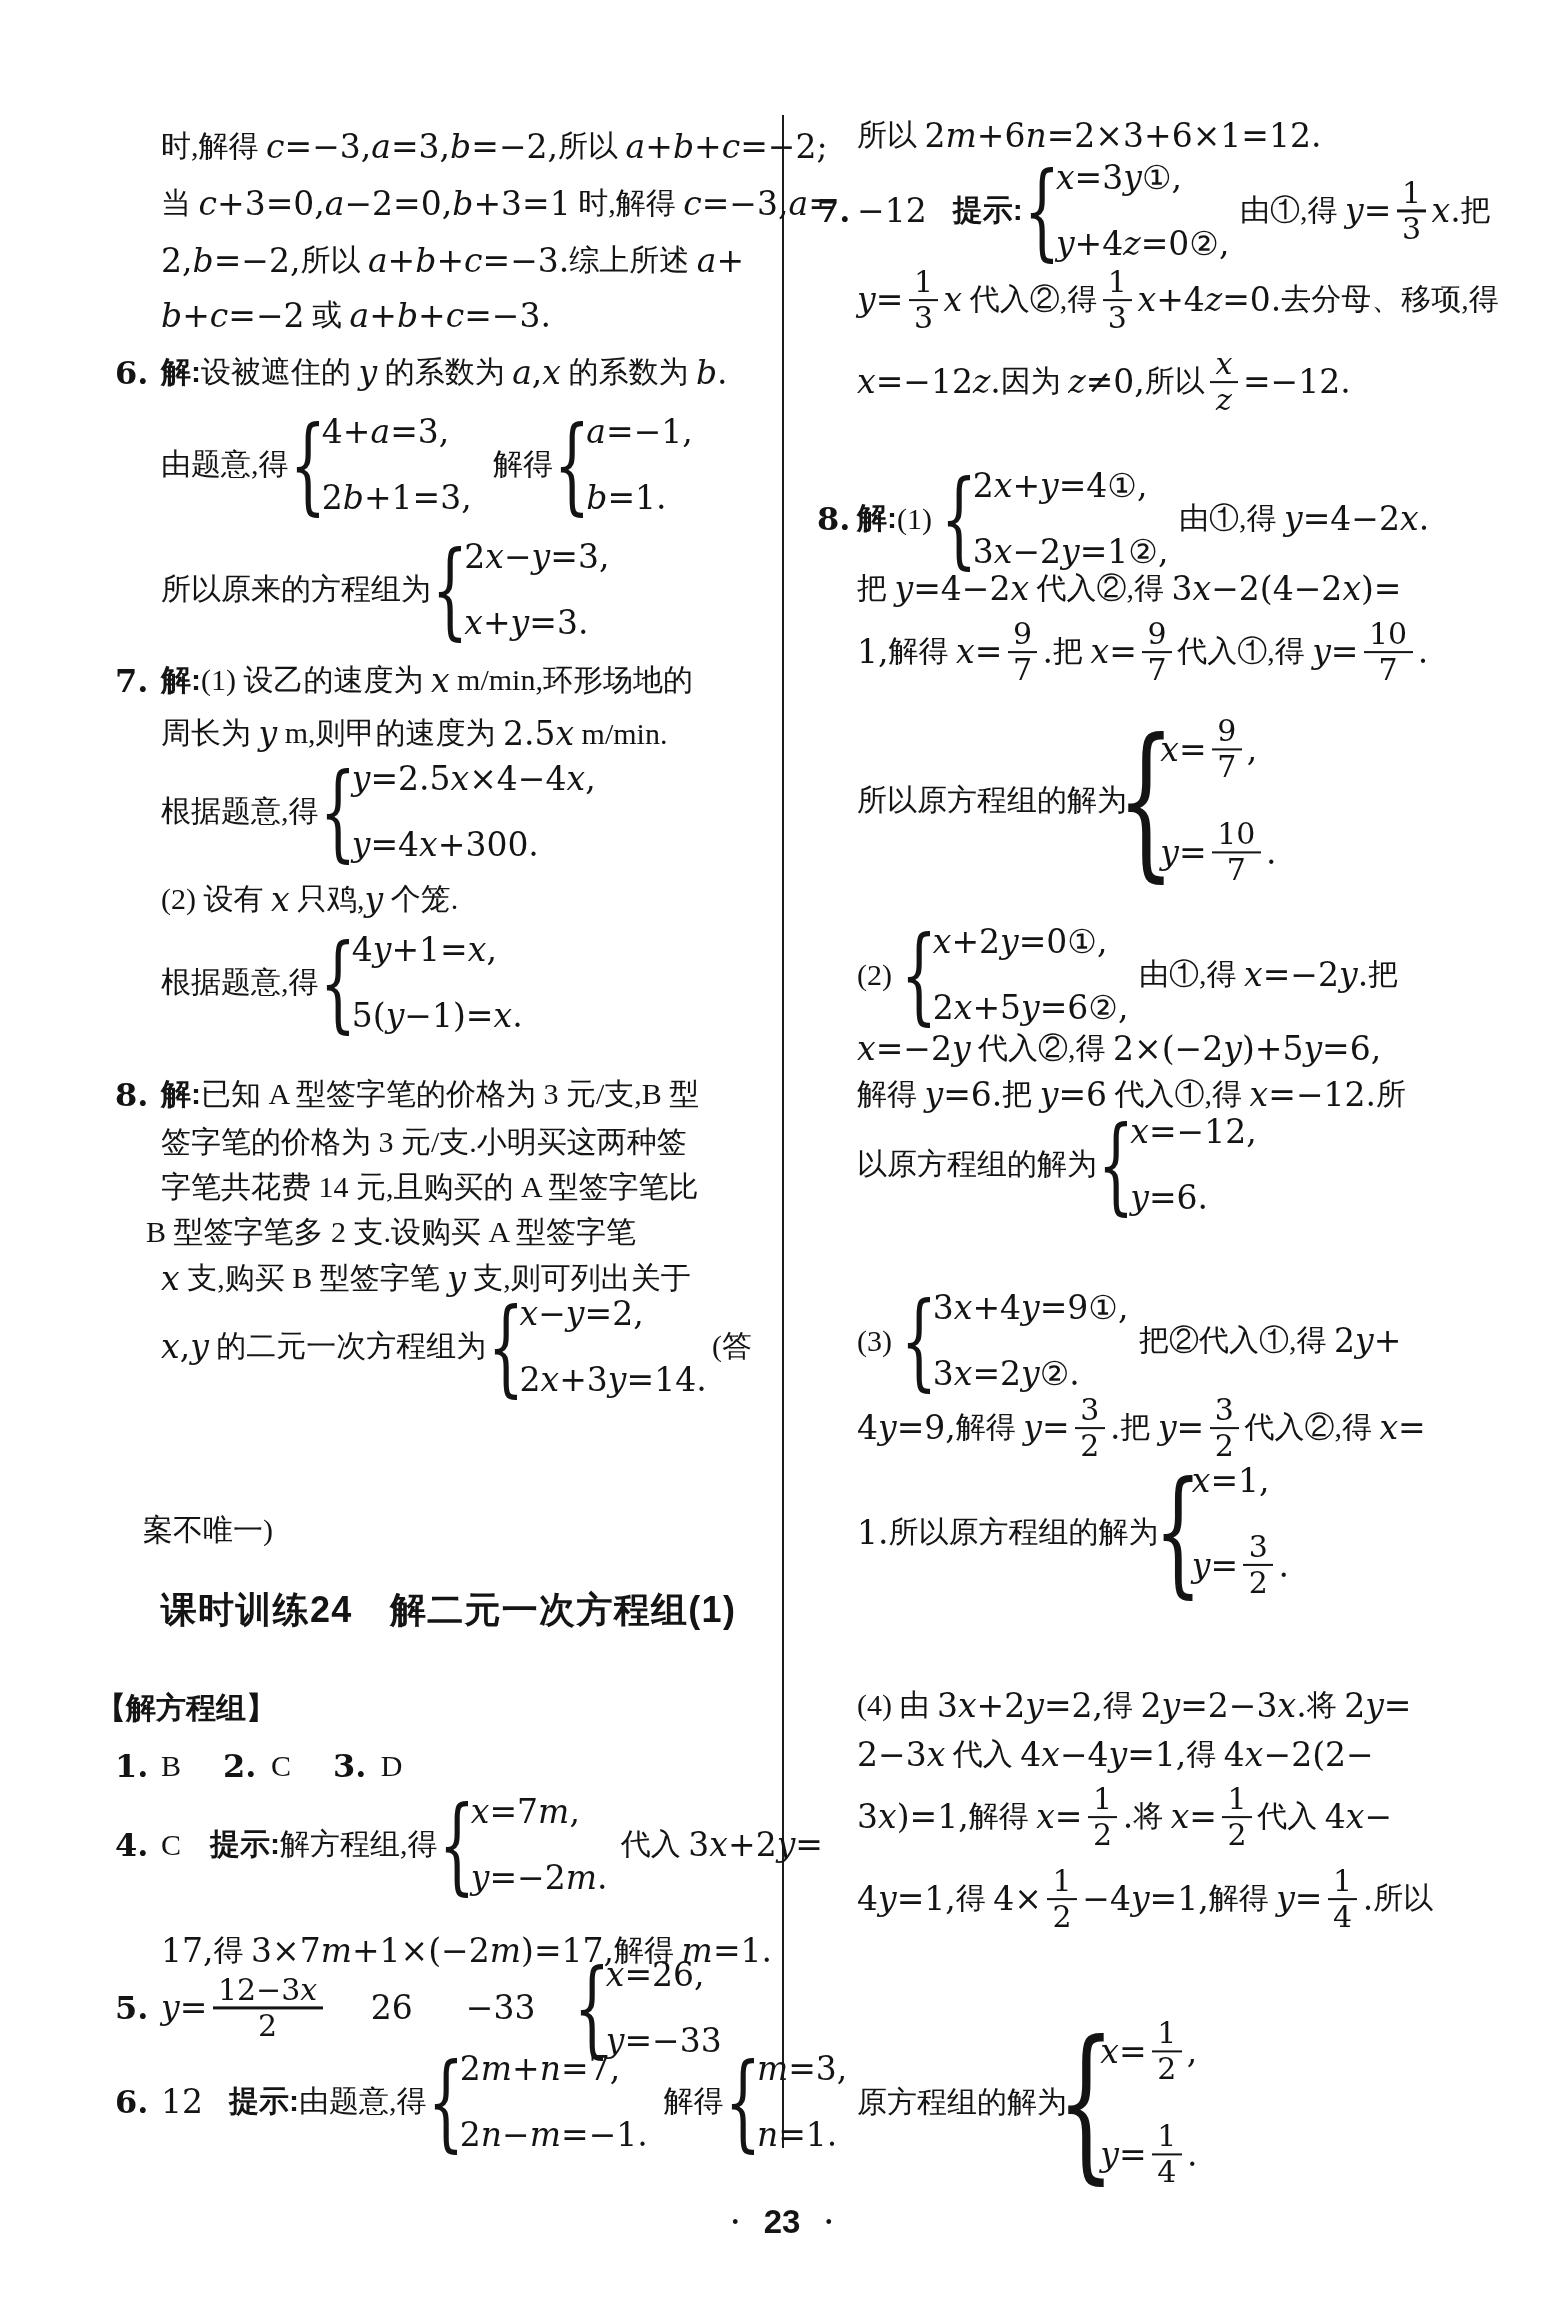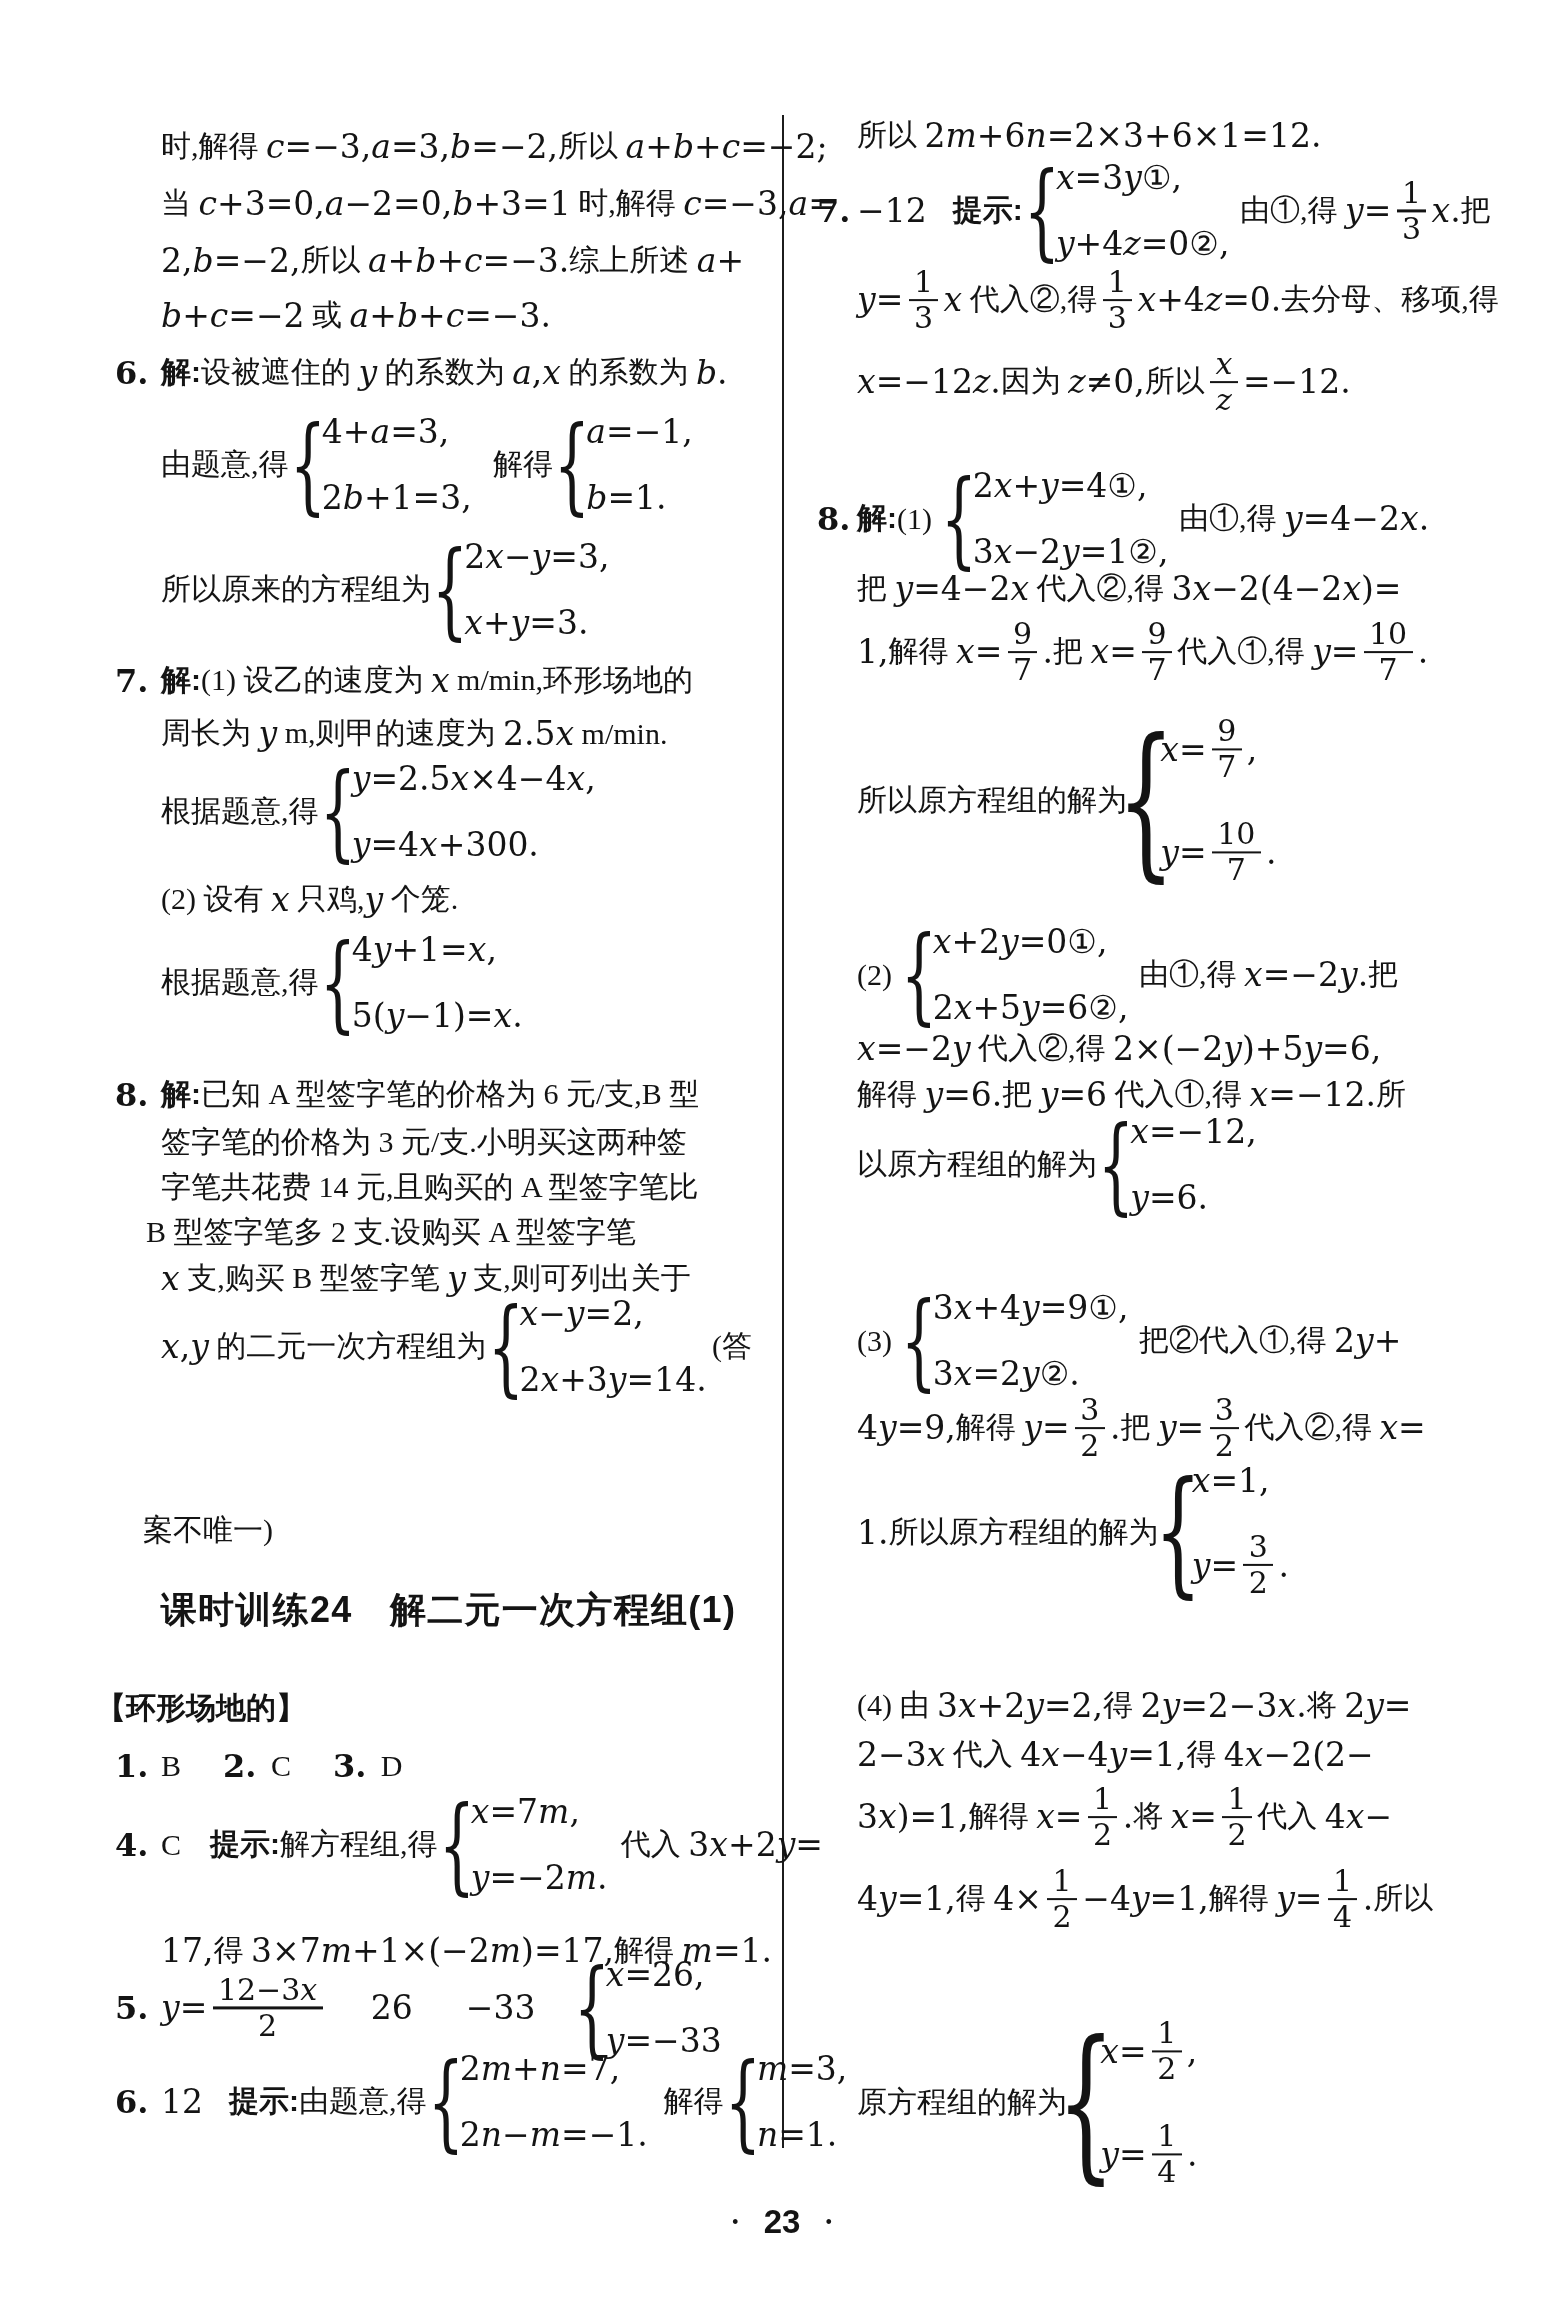--- a/index.html
+++ b/index.html
@@ -47,29 +47,29 @@
     <div class="line" style="top: 260px; left: 161px;"><span class="m"><span class="mr">2,</span><span class="mi">b</span><span class="mr">=−2,</span></span><span class="t">所以 </span><span class="m"><span class="mi">a</span><span class="mr">+</span><span class="mi">b</span><span class="mr">+</span><span class="mi">c</span><span class="mr">=−3.</span></span><span class="t">综上所述 </span><span class="m"><span class="mi">a</span><span class="mr">+</span></span></div>
     <div class="line" style="top: 315px; left: 161px;"><span class="m"><span class="mi">b</span><span class="mr">+</span><span class="mi">c</span><span class="mr">=−2</span></span><span class="t"> 或 </span><span class="m"><span class="mi">a</span><span class="mr">+</span><span class="mi">b</span><span class="mr">+</span><span class="mi">c</span><span class="mr">=−3.</span></span></div>
     <div class="line" style="top: 372px; left: 161px;"><span class="num" style="left: -46px;">6.</span><span class="b">解:</span><span class="t">设被遮住的 </span><span class="m"><span class="mi">y</span></span><span class="t"> 的系数为 </span><span class="m"><span class="mi">a</span><span class="mr">,</span><span class="mi">x</span></span><span class="t"> 的系数为 </span><span class="m"><span class="mi">b</span><span class="mr">.</span></span></div>
     <div class="line" style="top: 465px; left: 161px;"><span class="t">由题意,得</span><span class="cases"><span class="brace" style="font-size: 104px;">{</span><span class="rows"><span class="row"><span class="m"><span class="mr">4+</span><span class="mi">a</span><span class="mr">=3,</span></span></span><span class="row"><span class="m"><span class="mr">2</span><span class="mi">b</span><span class="mr">+1=3,</span></span></span></span></span><span class="sp" style="width: 16px;"></span><span class="t">解得</span><span class="cases"><span class="brace" style="font-size: 104px;">{</span><span class="rows"><span class="row"><span class="m"><span class="mi">a</span><span class="mr">=−1,</span></span></span><span class="row"><span class="m"><span class="mi">b</span><span class="mr">=1.</span></span></span></span></span></div>
     <div class="line" style="top: 590px; left: 161px;"><span class="t">所以原来的方程组为</span><span class="cases"><span class="brace" style="font-size: 104px;">{</span><span class="rows"><span class="row"><span class="m"><span class="mr">2</span><span class="mi">x</span><span class="mr">−</span><span class="mi">y</span><span class="mr">=3,</span></span></span><span class="row"><span class="m"><span class="mi">x</span><span class="mr">+</span><span class="mi">y</span><span class="mr">=3.</span></span></span></span></span></div>
     <div class="line" style="top: 680px; left: 161px;"><span class="num" style="left: -46px;">7.</span><span class="b">解:</span><span class="t">(1) 设乙的速度为 </span><span class="m"><span class="mi">x</span></span><span class="t"> m/min,环形场地的</span></div>
     <div class="line" style="top: 733px; left: 161px;"><span class="t">周长为 </span><span class="m"><span class="mi">y</span></span><span class="t"> m,则甲的速度为 </span><span class="m"><span class="mr">2.5</span><span class="mi">x</span></span><span class="t"> m/min.</span></div>
     <div class="line" style="top: 812px; left: 161px;"><span class="t">根据题意,得</span><span class="cases"><span class="brace" style="font-size: 104px;">{</span><span class="rows"><span class="row"><span class="m"><span class="mi">y</span><span class="mr">=2.5</span><span class="mi">x</span><span class="mr">×4−4</span><span class="mi">x</span><span class="mr">,</span></span></span><span class="row"><span class="m"><span class="mi">y</span><span class="mr">=4</span><span class="mi">x</span><span class="mr">+300.</span></span></span></span></span></div>
     <div class="line" style="top: 899px; left: 161px;"><span class="t">(2) 设有 </span><span class="m"><span class="mi">x</span></span><span class="t"> 只鸡,</span><span class="m"><span class="mi">y</span></span><span class="t"> 个笼.</span></div>
     <div class="line" style="top: 983px; left: 161px;"><span class="t">根据题意,得</span><span class="cases"><span class="brace" style="font-size: 104px;">{</span><span class="rows"><span class="row"><span class="m"><span class="mr">4</span><span class="mi">y</span><span class="mr">+1=</span><span class="mi">x</span><span class="mr">,</span></span></span><span class="row"><span class="m"><span class="mr">5(</span><span class="mi">y</span><span class="mr">−1)=</span><span class="mi">x</span><span class="mr">.</span></span></span></span></span></div>
-    <div class="line" style="top: 1094px; left: 161px;"><span class="num" style="left: -46px;">8.</span><span class="b">解:</span><span class="t">已知 A 型签字笔的价格为 6 元/支,B 型</span></div>
+    <div class="line" style="top: 1094px; left: 161px;"><span class="num" style="left: -46px;">8.</span><span class="b">解:</span><span class="t">已知 A 型签字笔的价格为 3 元/支,B 型</span></div>
     <div class="line" style="top: 1142px; left: 161px;"><span class="t">签字笔的价格为 3 元/支.小明买这两种签</span></div>
     <div class="line" style="top: 1187px; left: 161px;"><span class="t">字笔共花费 14 元,且购买的 A 型签字笔比</span></div>
     <div class="line" style="top: 1232px; left: 146px; text-align: center;"><span class="t">B 型签字笔多 2 支.设购买 A 型签字笔</span></div>
     <div class="line" style="top: 1278px; left: 161px;"><span class="m"><span class="mi">x</span></span><span class="t"> 支,购买 B 型签字笔 </span><span class="m"><span class="mi">y</span></span><span class="t"> 支,则可列出关于</span></div>
     <div class="line" style="top: 1347px; left: 161px;"><span class="m"><span class="mi">x</span><span class="mr">,</span><span class="mi">y</span></span><span class="t"> 的二元一次方程组为</span><span class="cases"><span class="brace" style="font-size: 104px;">{</span><span class="rows"><span class="row"><span class="m"><span class="mi">x</span><span class="mr">−</span><span class="mi">y</span><span class="mr">=2,</span></span></span><span class="row"><span class="m"><span class="mr">2</span><span class="mi">x</span><span class="mr">+3</span><span class="mi">y</span><span class="mr">=14.</span></span></span></span></span><span class="t">(答</span></div>
     <div class="line" style="top: 1530px; left: 143px;"><span class="t">案不唯一)</span></div>
     <div class="line hdr" style="top: 1610px; left: 161px; width: 575px; justify-content: center;"><span class="b">课时训练24　解二元一次方程组(1)</span></div>
-    <div class="line" style="top: 1708px; left: 96px;"><span class="b">【环形场地的】</span></div>
+    <div class="line" style="top: 1708px; left: 96px;"><span class="b">【解方程组】</span></div>
     <div class="line" style="top: 1766px; left: 161px;"><span class="num" style="left: -46px;">1.</span><span class="t">B</span><span class="sp" style="width: 42px;"></span><span class="n">2.</span><span class="sp" style="width: 14.5px;"></span><span class="t">C</span><span class="sp" style="width: 42px;"></span><span class="n">3.</span><span class="sp" style="width: 14.5px;"></span><span class="t">D</span></div>
     <div class="line" style="top: 1845px; left: 161px;"><span class="num" style="left: -46px;">4.</span><span class="t">C</span><span class="sp" style="width: 29px;"></span><span class="b">提示:</span><span class="t">解方程组,得</span><span class="cases"><span class="brace" style="font-size: 104px;">{</span><span class="rows"><span class="row"><span class="m"><span class="mi">x</span><span class="mr">=7</span><span class="mi">m</span><span class="mr">,</span></span></span><span class="row"><span class="m"><span class="mi">y</span><span class="mr">=−2</span><span class="mi">m</span><span class="mr">.</span></span></span></span></span><span class="sp" style="width: 8px;"></span><span class="t">代入 </span><span class="m"><span class="mr">3</span><span class="mi">x</span><span class="mr">+2</span><span class="mi">y</span><span class="mr">=</span></span></div>
     <div class="line" style="top: 1950px; left: 161px;"><span class="m"><span class="mr">17,</span></span><span class="t">得 </span><span class="m"><span class="mr">3×7</span><span class="mi">m</span><span class="mr">+1×(−2</span><span class="mi">m</span><span class="mr">)=17,</span></span><span class="t">解得 </span><span class="m"><span class="mi">m</span><span class="mr">=1.</span></span></div>
     <div class="line" style="top: 2008px; left: 161px;"><span class="num" style="left: -46px;">5.</span><span class="m"><span class="mi">y</span><span class="mr">=</span></span><span class="frac"><span class="fn"><span class="m"><span class="mr">12−3</span><span class="mi">x</span></span></span><span class="fb"></span><span class="fd"><span class="m"><span class="mr">2</span></span></span></span><span class="sp" style="width: 43px;"></span><span class="m"><span class="mr">26</span></span><span class="sp" style="width: 53px;"></span><span class="m"><span class="mr">−33</span></span><span class="sp" style="width: 37px;"></span><span class="cases"><span class="brace" style="font-size: 104px;">{</span><span class="rows"><span class="row"><span class="m"><span class="mi">x</span><span class="mr">=26,</span></span></span><span class="row"><span class="m"><span class="mi">y</span><span class="mr">=−33</span></span></span></span></span></div>
     <div class="line" style="top: 2102px; left: 161px;"><span class="num" style="left: -46px;">6.</span><span class="m"><span class="mr">12</span></span><span class="sp" style="width: 26px;"></span><span class="b">提示:</span><span class="t">由题意,得</span><span class="cases"><span class="brace" style="font-size: 104px;">{</span><span class="rows"><span class="row"><span class="m"><span class="mr">2</span><span class="mi">m</span><span class="mr">+</span><span class="mi">n</span><span class="mr">=7,</span></span></span><span class="row"><span class="m"><span class="mr">2</span><span class="mi">n</span><span class="mr">−</span><span class="mi">m</span><span class="mr">=−1.</span></span></span></span></span><span class="sp" style="width: 10.5px;"></span><span class="t">解得</span><span class="cases"><span class="brace" style="font-size: 104px;">{</span><span class="rows"><span class="row"><span class="m"><span class="mi">m</span><span class="mr">=3,</span></span></span><span class="row"><span class="m"><span class="mi">n</span><span class="mr">=1.</span></span></span></span></span></div>
     <div class="line" style="top: 135px; left: 857px;"><span class="t">所以 </span><span class="m"><span class="mr">2</span><span class="mi">m</span><span class="mr">+6</span><span class="mi">n</span><span class="mr">=2×3+6×1=12.</span></span></div>
     <div class="line" style="top: 211px; left: 857px;"><span class="num" style="left: -40px;">7.</span><span class="m"><span class="mr">−12</span></span><span class="sp" style="width: 26px;"></span><span class="b">提示:</span><span class="cases"><span class="brace" style="font-size: 104px;">{</span><span class="rows"><span class="row"><span class="m"><span class="mi">x</span><span class="mr">=3</span><span class="mi">y</span><span class="mr">①,</span></span></span><span class="row"><span class="m"><span class="mi">y</span><span class="mr">+4</span><span class="mi">z</span><span class="mr">=0②,</span></span></span></span></span><span class="sp" style="width: 5.3px;"></span><span class="t">由①,得 </span><span class="m"><span class="mi">y</span><span class="mr">=</span></span><span class="frac"><span class="fn"><span class="m"><span class="mr">1</span></span></span><span class="fb"></span><span class="fd"><span class="m"><span class="mr">3</span></span></span></span><span class="m"><span class="mi">x</span><span class="mr">.</span></span><span class="t">把</span></div>
     <div class="line" style="top: 300px; left: 857px;"><span class="m"><span class="mi">y</span><span class="mr">=</span></span><span class="frac"><span class="fn"><span class="m"><span class="mr">1</span></span></span><span class="fb"></span><span class="fd"><span class="m"><span class="mr">3</span></span></span></span><span class="m"><span class="mi">x</span></span><span class="t"> 代入②,得</span><span class="frac"><span class="fn"><span class="m"><span class="mr">1</span></span></span><span class="fb"></span><span class="fd"><span class="m"><span class="mr">3</span></span></span></span><span class="m"><span class="mi">x</span><span class="mr">+4</span><span class="mi">z</span><span class="mr">=0.</span></span><span class="t">去分母、移项,得</span></div>
     <div class="line" style="top: 382px; left: 857px;"><span class="m"><span class="mi">x</span><span class="mr">=−12</span><span class="mi">z</span><span class="mr">.</span></span><span class="t">因为 </span><span class="m"><span class="mi">z</span><span class="mr">≠0,</span></span><span class="t">所以</span><span class="frac"><span class="fn"><span class="m"><span class="mi">x</span></span></span><span class="fb"></span><span class="fd"><span class="m"><span class="mi">z</span></span></span></span><span class="m"><span class="mr">=−12.</span></span></div>
     <div class="line" style="top: 519px; left: 857px;"><span class="num" style="left: -40px;">8.</span><span class="b">解:</span><span class="t">(1) </span><span class="cases"><span class="brace" style="font-size: 104px;">{</span><span class="rows"><span class="row"><span class="m"><span class="mr">2</span><span class="mi">x</span><span class="mr">+</span><span class="mi">y</span><span class="mr">=4①,</span></span></span><span class="row"><span class="m"><span class="mr">3</span><span class="mi">x</span><span class="mr">−2</span><span class="mi">y</span><span class="mr">=1②,</span></span></span></span></span><span class="sp" style="width: 5.3px;"></span><span class="t">由①,得 </span><span class="m"><span class="mi">y</span><span class="mr">=4−2</span><span class="mi">x</span><span class="mr">.</span></span></div>

